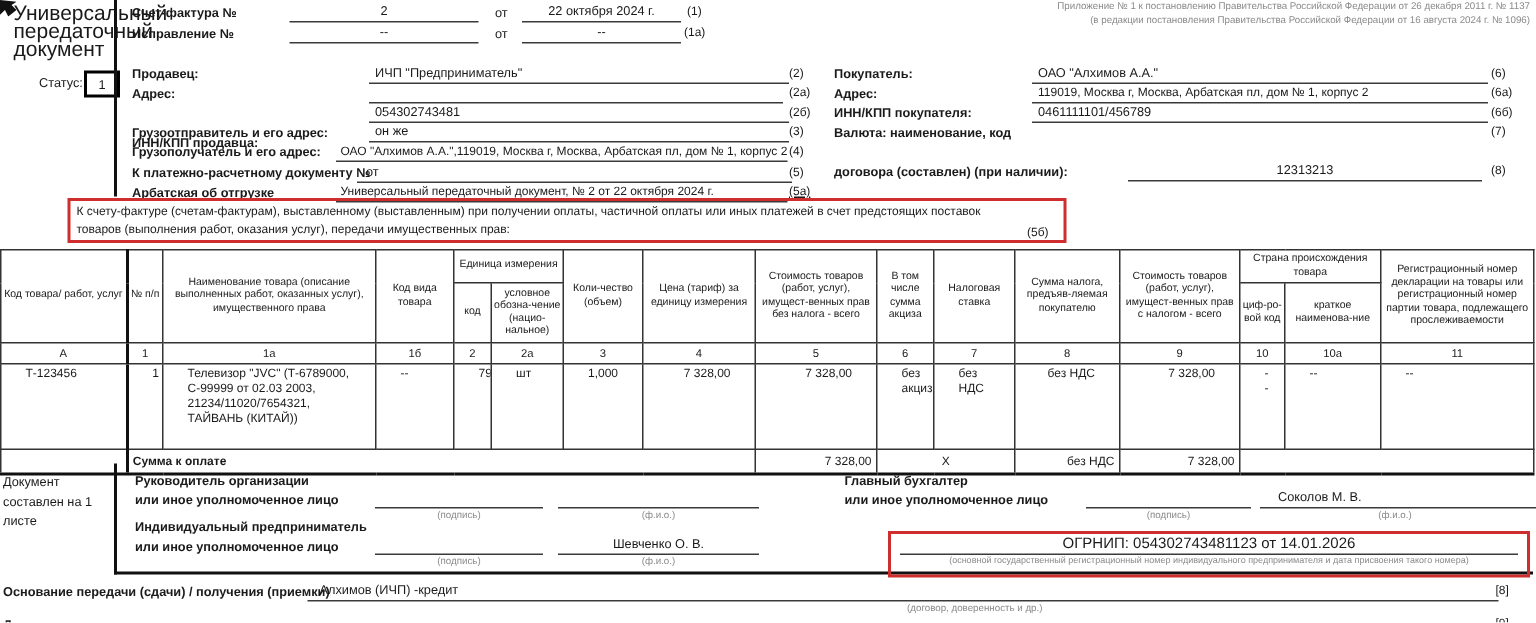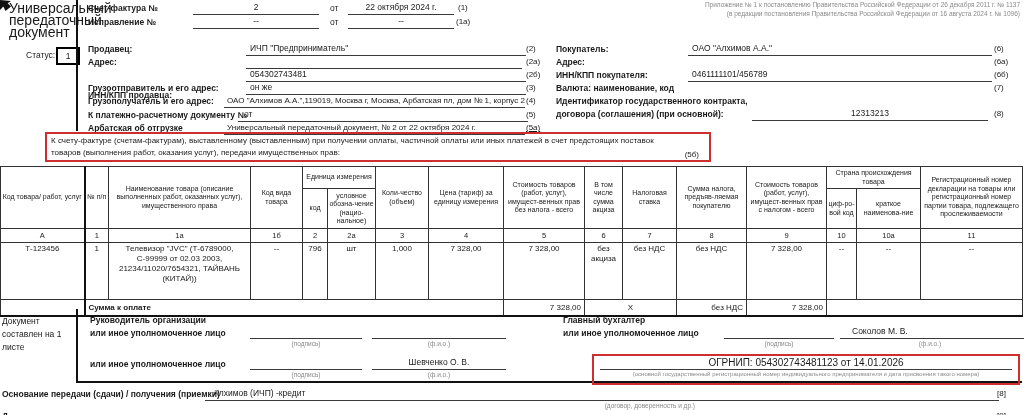--- a/index.html
+++ b/index.html
@@ -16,21 +16,21 @@
   .rt{text-align:right;}
   .marker{font-size:8px;line-height:12px;white-space:nowrap;}
   .red-box{position:absolute;border:2px solid #6d28d9;box-sizing:border-box;}
   .vline{position:absolute;width:2px;background:#111;}
   .hline{position:absolute;height:2px;background:#111;}
   table.grid{position:absolute;left:0;top:166px;width:1022px;border-collapse:collapse;table-layout:fixed;}
   .grid th,.grid td{border:1px solid #333;overflow:hidden;}
   .grid th{font-weight:normal;font-size:7px;line-height:8.5px;text-align:center;
            vertical-align:middle;padding:1px;}
   .grid tr.letters td{font-size:7.5px;line-height:12px;text-align:center;height:13px;padding:0 2px;}
-  .grid tr.data td{font-size:8px;line-height:10px;vertical-align:top;height:54px;padding:1px 3px;text-align:center;}
+  .grid tr.data td{font-size:8px;line-height:10px;vertical-align:top;height:54px;padding:1px 16px;}
   .grid tr.total td{font-size:8px;line-height:14px;height:15px;padding:0 3px;
                     border-bottom:2px solid #111;vertical-align:middle;}
   .bl2{border-left-width:2px !important;border-left-color:#111 !important;}
   .status-box{position:absolute;border:2px solid #000;width:20px;height:14px;
               font-size:8.5px;line-height:14px;text-align:center;}
   .hint-ctr{position:absolute;font-size:6.5px;color:#8a8a8a;text-align:center;white-space:nowrap;}
 </style>
 </head>
 <body>
 
@@ -86,31 +86,31 @@
 
   <div class="abs f85 b" style="left:88px;top:122px;">Арбатская об отгрузке</div>
   <div class="ul f8v" style="left:224px;top:122px;width:298px;padding-left:3px;">Универсальный передаточный документ, № 2 от 22 октября 2024 г.</div>
   <div class="abs marker" style="left:526px;top:122px;text-decoration:underline;">(5а)</div>
 
   <div class="abs f85 b" style="left:556px;top:43px;">Покупатель:</div>
   <div class="ul" style="left:688px;top:43px;width:300px;padding-left:4px;">ОАО "Алхимов А.А."</div>
   <div class="abs marker" style="left:994px;top:43px;">(6)</div>
 
   <div class="abs f85 b" style="left:556px;top:56px;">Адрес:</div>
+  <div class="ul f8v" style="left:688px;top:56px;width:300px;padding-left:4px;">119019, Москва г, Москва, Арбатская пл, дом № 1, корпус 2</div>
   <div class="abs marker" style="left:994px;top:56px;">(6а)</div>
 
   <div class="abs f85 b" style="left:556px;top:69px;">ИНН/КПП покупателя:</div>
   <div class="ul" style="left:688px;top:69px;width:300px;padding-left:4px;">0461111101/456789</div>
   <div class="abs marker" style="left:994px;top:69px;">(6б)</div>
 
   <div class="abs f85 b" style="left:556px;top:82px;">Валюта: наименование, код</div>
   <div class="abs marker" style="left:994px;top:82px;">(7)</div>
 
-  <div class="abs f85 b" style="left:556px;top:95px;">Идентификатор государственного контракта,</div>
-  <div class="abs f85 b" style="left:556px;top:108px;">договора (соглашения) (при основной):</div>
+  <div class="abs f85 b" style="left:556px;top:108px;">договора (составлен) (при наличии):</div>
   <div class="ul ctr" style="left:752px;top:108px;width:236px;">12313213</div>
   <div class="abs marker" style="left:994px;top:108px;">(8)</div>
 
   <div class="red-box" style="left: 45px; top: 132px; width: 666px; height: 30px; border-color: rgb(207, 46, 46);">
     <div style="position:absolute;left:4px;top:1px;width:620px;font-size:8px;line-height:12px;">К счету-фактуре (счетам-фактурам), выставленному (выставленным) при получении оплаты, частичной оплаты или иных платежей в счет предстоящих поставок товаров (выполнения работ, оказания услуг), передачи имущественных прав:</div>
     <div style="position:absolute;right:10px;bottom:1px;font-size:8px;">(5б)</div>
   </div>
 
   <table class="grid">
     <colgroup>
@@ -214,20 +214,21 @@
   <div class="ul" style="left:372px;top:326px;width:134px;"></div>
   <div class="hint-ctr" style="left:372px;top:340px;width:134px;">(ф.и.о.)</div>
 
   <div class="abs f85 b" style="left:563px;top:314px;">Главный бухгалтер</div>
   <div class="abs f85 b" style="left:563px;top:327px;">или иное уполномоченное лицо</div>
   <div class="ul" style="left:724px;top:326px;width:110px;"></div>
   <div class="hint-ctr" style="left:724px;top:340px;width:110px;">(подпись)</div>
   <div class="ul" style="left:840px;top:326px;width:180px;padding-left:12px;">Соколов М. В.</div>
   <div class="hint-ctr" style="left:840px;top:340px;width:180px;">(ф.и.о.)</div>
 
+  <div class="abs f85 b" style="left:90px;top:345px;">Индивидуальный предприниматель</div>
   <div class="abs f85 b" style="left:90px;top:358px;">или иное уполномоченное лицо</div>
   <div class="ul" style="left:250px;top:357px;width:112px;"></div>
   <div class="hint-ctr" style="left:250px;top:371px;width:112px;">(подпись)</div>
   <div class="ul ctr" style="left:372px;top:357px;width:134px;">Шевченко О. В.</div>
   <div class="hint-ctr" style="left:372px;top:371px;width:134px;">(ф.и.о.)</div>
 
   <div class="red-box" style="left: 592px; top: 354px; width: 428px; height: 31px; border-color: rgb(207, 46, 46);">
     <div style="position:absolute;left:6px;top:1px;width:412px;text-align:center;font-size:10px;line-height:12px;
                 border-bottom:1px solid #3a3a3a;white-space:nowrap;">ОГРНИП: 054302743481123 от 14.01.2026</div>
     <div style="position:absolute;left:2px;top:15px;width:420px;text-align:center;font-size:6px;color:#8a8a8a;white-space:nowrap;">(основной государственный регистрационный номер индивидуального предпринимателя и дата присвоения такого номера)</div>

